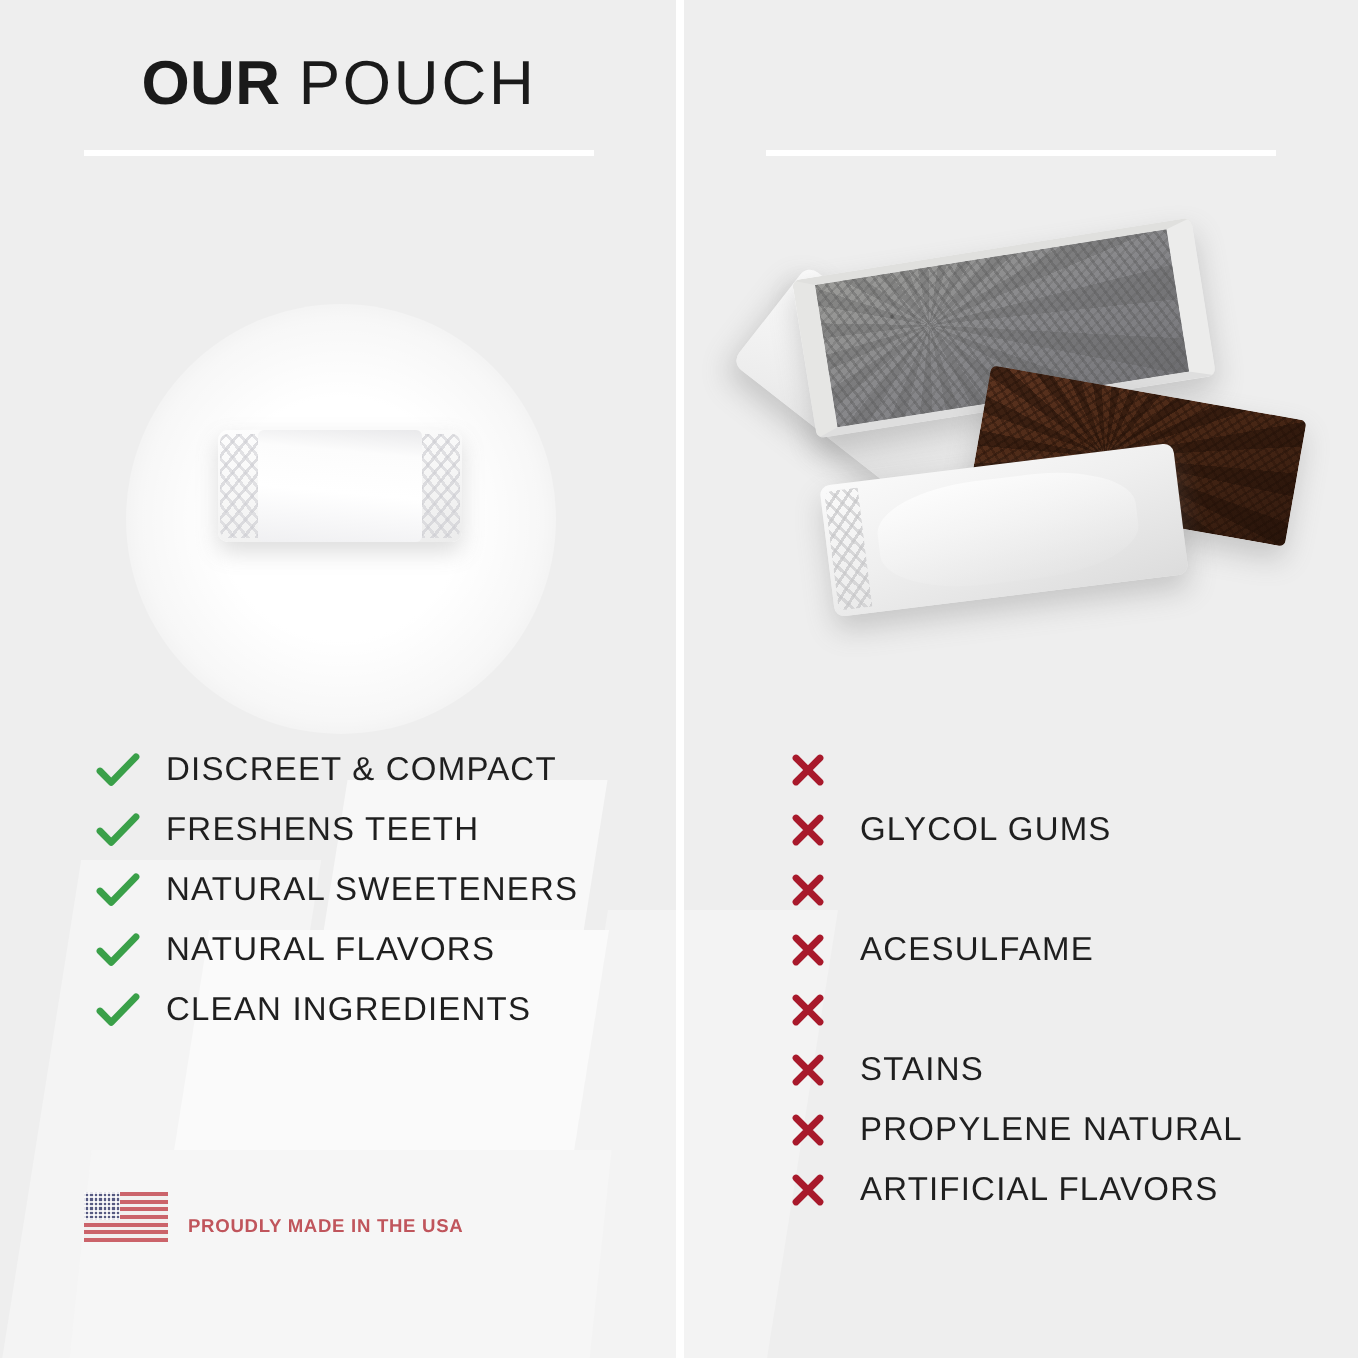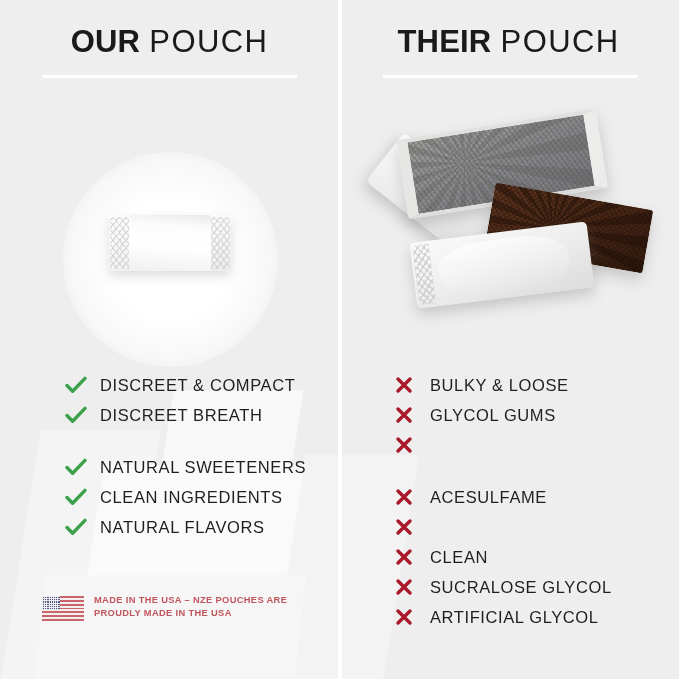--- a/index.html
+++ b/index.html
@@ -253,28 +253,27 @@
     position: absolute;
     left: 26px; right: 22px; top: 7px; bottom: 7px;
     border-radius: 40%;
     background: linear-gradient(170deg, rgba(255,255,255,0.85), rgba(225,225,225,0.5));
   }
 
   
   .list {
     position: absolute;
     top: 370px;
-    left: 65px;
+    left: 48px;
     width: 290px;
   }
   .list.right {
     left: 56px;
   }
   .list-group + .list-group {
-    margin-top: 22px;
   }
   .list-item {
     display: flex;
     align-items: center;
     height: 30px;
   }
   .mark {
     flex: 0 0 auto;
     width: 26px;
     height: 22px;
@@ -374,71 +373,67 @@
                 </svg>
             </span>
             <span class="item-label">DISCREET &amp; COMPACT</span>
           </div>
           <div class="list-item">
             <span class="mark">
               <svg width="22" height="18" viewBox="0 0 22 18">
                   <path d="M2 9.5 L7.6 15.2 L20 2.4" fill="none" stroke="#3aa049" stroke-width="3.4" stroke-linecap="round" stroke-linejoin="round"></path>
                 </svg>
             </span>
-            <span class="item-label">DISCREET BREATH</span>
+            <span class="item-label">FRESHENS TEETH</span>
           </div>
         </div>
 
         <div class="list-group">
           <div class="list-item">
             <span class="mark">
               <svg width="22" height="18" viewBox="0 0 22 18">
                   <path d="M2 9.5 L7.6 15.2 L20 2.4" fill="none" stroke="#3aa049" stroke-width="3.4" stroke-linecap="round" stroke-linejoin="round"></path>
                 </svg>
             </span>
             <span class="item-label">NATURAL SWEETENERS</span>
           </div>
           <div class="list-item">
             <span class="mark">
               <svg width="22" height="18" viewBox="0 0 22 18">
                   <path d="M2 9.5 L7.6 15.2 L20 2.4" fill="none" stroke="#3aa049" stroke-width="3.4" stroke-linecap="round" stroke-linejoin="round"></path>
                 </svg>
             </span>
-            <span class="item-label">CLEAN INGREDIENTS</span>
+            <span class="item-label">NATURAL FLAVORS</span>
           </div>
           <div class="list-item">
             <span class="mark">
               <svg width="22" height="18" viewBox="0 0 22 18">
                   <path d="M2 9.5 L7.6 15.2 L20 2.4" fill="none" stroke="#3aa049" stroke-width="3.4" stroke-linecap="round" stroke-linejoin="round"></path>
                 </svg>
             </span>
-            <span class="item-label">NATURAL FLAVORS</span>
+            <span class="item-label">CLEAN INGREDIENTS</span>
           </div>
         </div>
 
       </div>
 
       <div class="usa-badge">
         <span class="flag">
           <span class="canton"></span>
         </span>
         <span class="usa-text">
-          <span>MADE IN THE USA – NZE POUCHES ARE</span><br>
+          <br>
           <span>PROUDLY MADE IN THE USA</span>
         </span>
       </div>
 
     </div>
 
     <div class="column">
 
-      <div class="heading">
-        <span class="strong">THEIR</span>
-        <span class="light">POUCH</span>
-      </div>
 
       <div class="hero">
         <div class="their-pouches">
           <div class="tp tp-white-left"></div>
           <div class="tp tp-grey"></div>
           <div class="tp tp-brown"></div>
           <div class="tp tp-white-front">
             <div class="tp-inner-bulge"></div>
           </div>
         </div>
@@ -446,21 +441,20 @@
 
       <div class="list right">
 
         <div class="list-group">
           <div class="list-item">
             <span class="mark">
               <svg width="18" height="18" viewBox="0 0 18 18">
                   <path d="M3 3 L15 15 M15 3 L3 15" fill="none" stroke="#a8192b" stroke-width="3.4" stroke-linecap="round"></path>
                 </svg>
             </span>
-            <span class="item-label">BULKY &amp; LOOSE</span>
           </div>
           <div class="list-item">
             <span class="mark">
               <svg width="18" height="18" viewBox="0 0 18 18">
                   <path d="M3 3 L15 15 M15 3 L3 15" fill="none" stroke="#a8192b" stroke-width="3.4" stroke-linecap="round"></path>
                 </svg>
             </span>
             <span class="item-label">GLYCOL GUMS</span>
           </div>
           <div class="list-item">
@@ -487,37 +481,37 @@
                   <path d="M3 3 L15 15 M15 3 L3 15" fill="none" stroke="#a8192b" stroke-width="3.4" stroke-linecap="round"></path>
                 </svg>
             </span>
           </div>
           <div class="list-item">
             <span class="mark">
               <svg width="18" height="18" viewBox="0 0 18 18">
                   <path d="M3 3 L15 15 M15 3 L3 15" fill="none" stroke="#a8192b" stroke-width="3.4" stroke-linecap="round"></path>
                 </svg>
             </span>
-            <span class="item-label">CLEAN</span>
-          </div>
-          <div class="list-item">
-            <span class="mark">
-              <svg width="18" height="18" viewBox="0 0 18 18">
-                  <path d="M3 3 L15 15 M15 3 L3 15" fill="none" stroke="#a8192b" stroke-width="3.4" stroke-linecap="round"></path>
-                </svg>
-            </span>
-            <span class="item-label">SUCRALOSE GLYCOL</span>
-          </div>
-          <div class="list-item">
-            <span class="mark">
-              <svg width="18" height="18" viewBox="0 0 18 18">
-                  <path d="M3 3 L15 15 M15 3 L3 15" fill="none" stroke="#a8192b" stroke-width="3.4" stroke-linecap="round"></path>
-                </svg>
-            </span>
-            <span class="item-label">ARTIFICIAL GLYCOL</span>
+            <span class="item-label">STAINS</span>
+          </div>
+          <div class="list-item">
+            <span class="mark">
+              <svg width="18" height="18" viewBox="0 0 18 18">
+                  <path d="M3 3 L15 15 M15 3 L3 15" fill="none" stroke="#a8192b" stroke-width="3.4" stroke-linecap="round"></path>
+                </svg>
+            </span>
+            <span class="item-label">PROPYLENE NATURAL</span>
+          </div>
+          <div class="list-item">
+            <span class="mark">
+              <svg width="18" height="18" viewBox="0 0 18 18">
+                  <path d="M3 3 L15 15 M15 3 L3 15" fill="none" stroke="#a8192b" stroke-width="3.4" stroke-linecap="round"></path>
+                </svg>
+            </span>
+            <span class="item-label">ARTIFICIAL FLAVORS</span>
           </div>
         </div>
 
       </div>
 
     </div>
   </div>
 
   <div class="divider-vertical"></div>
   <div class="divider-horizontal"></div>

